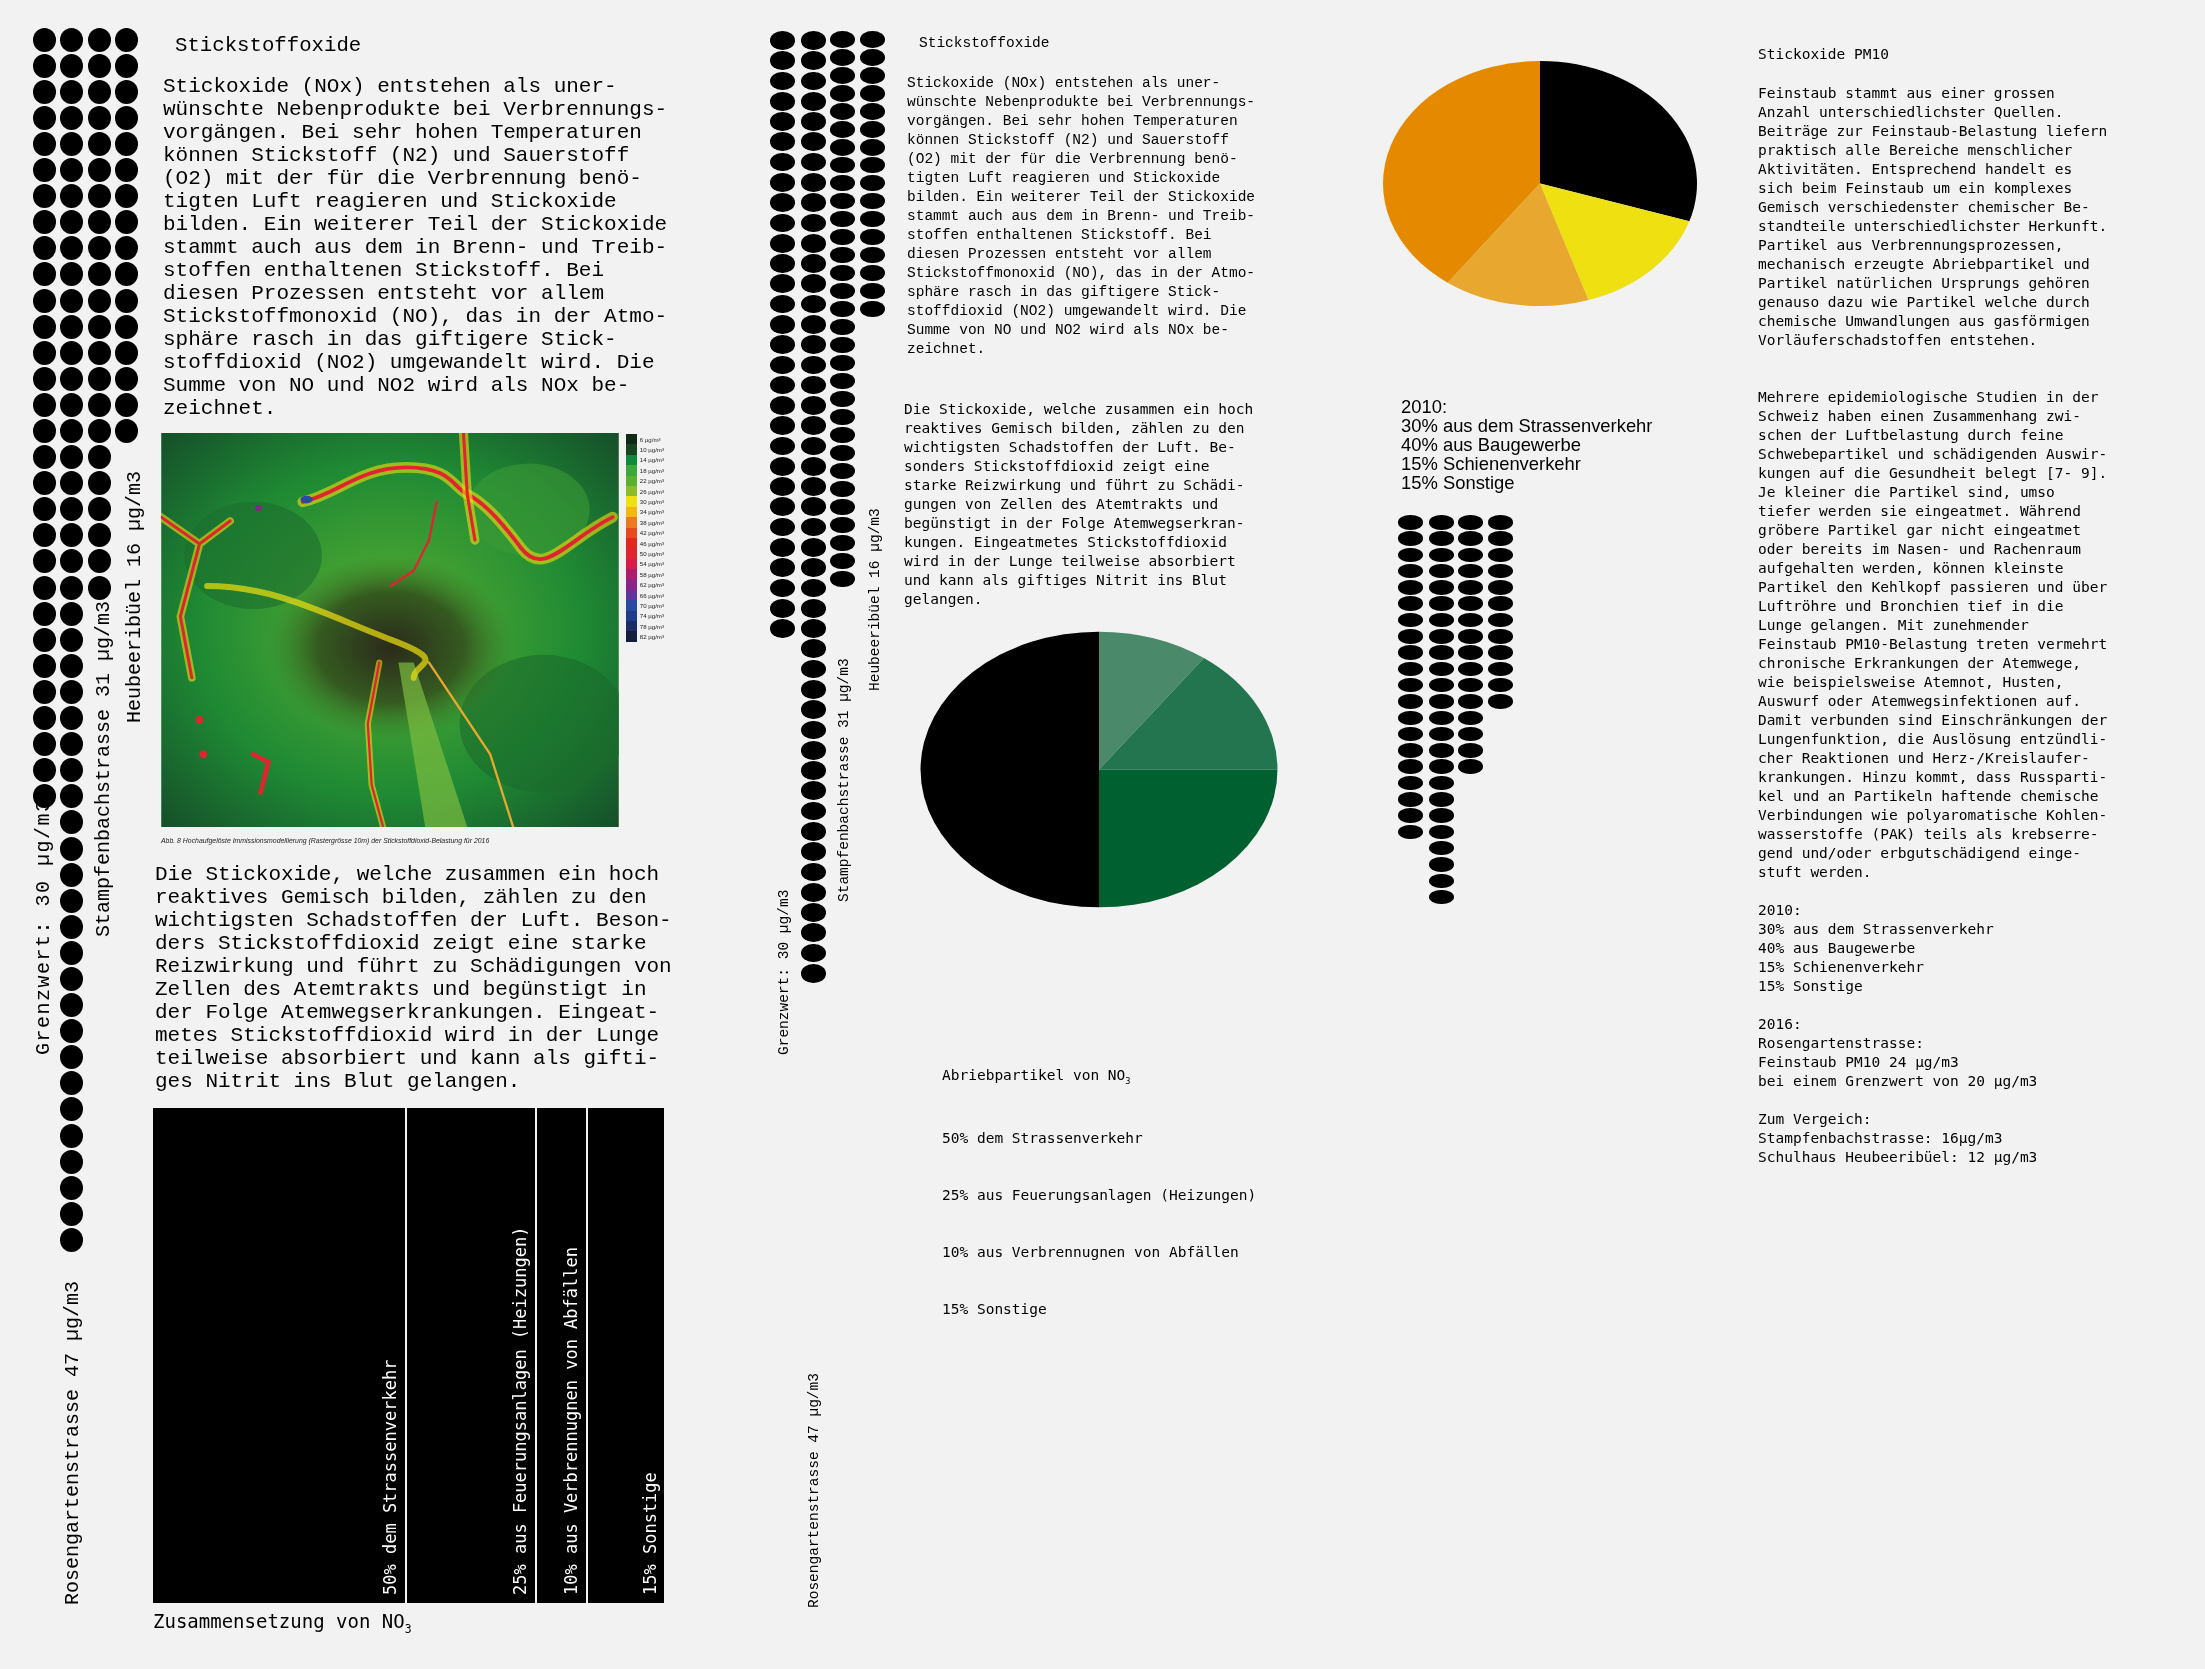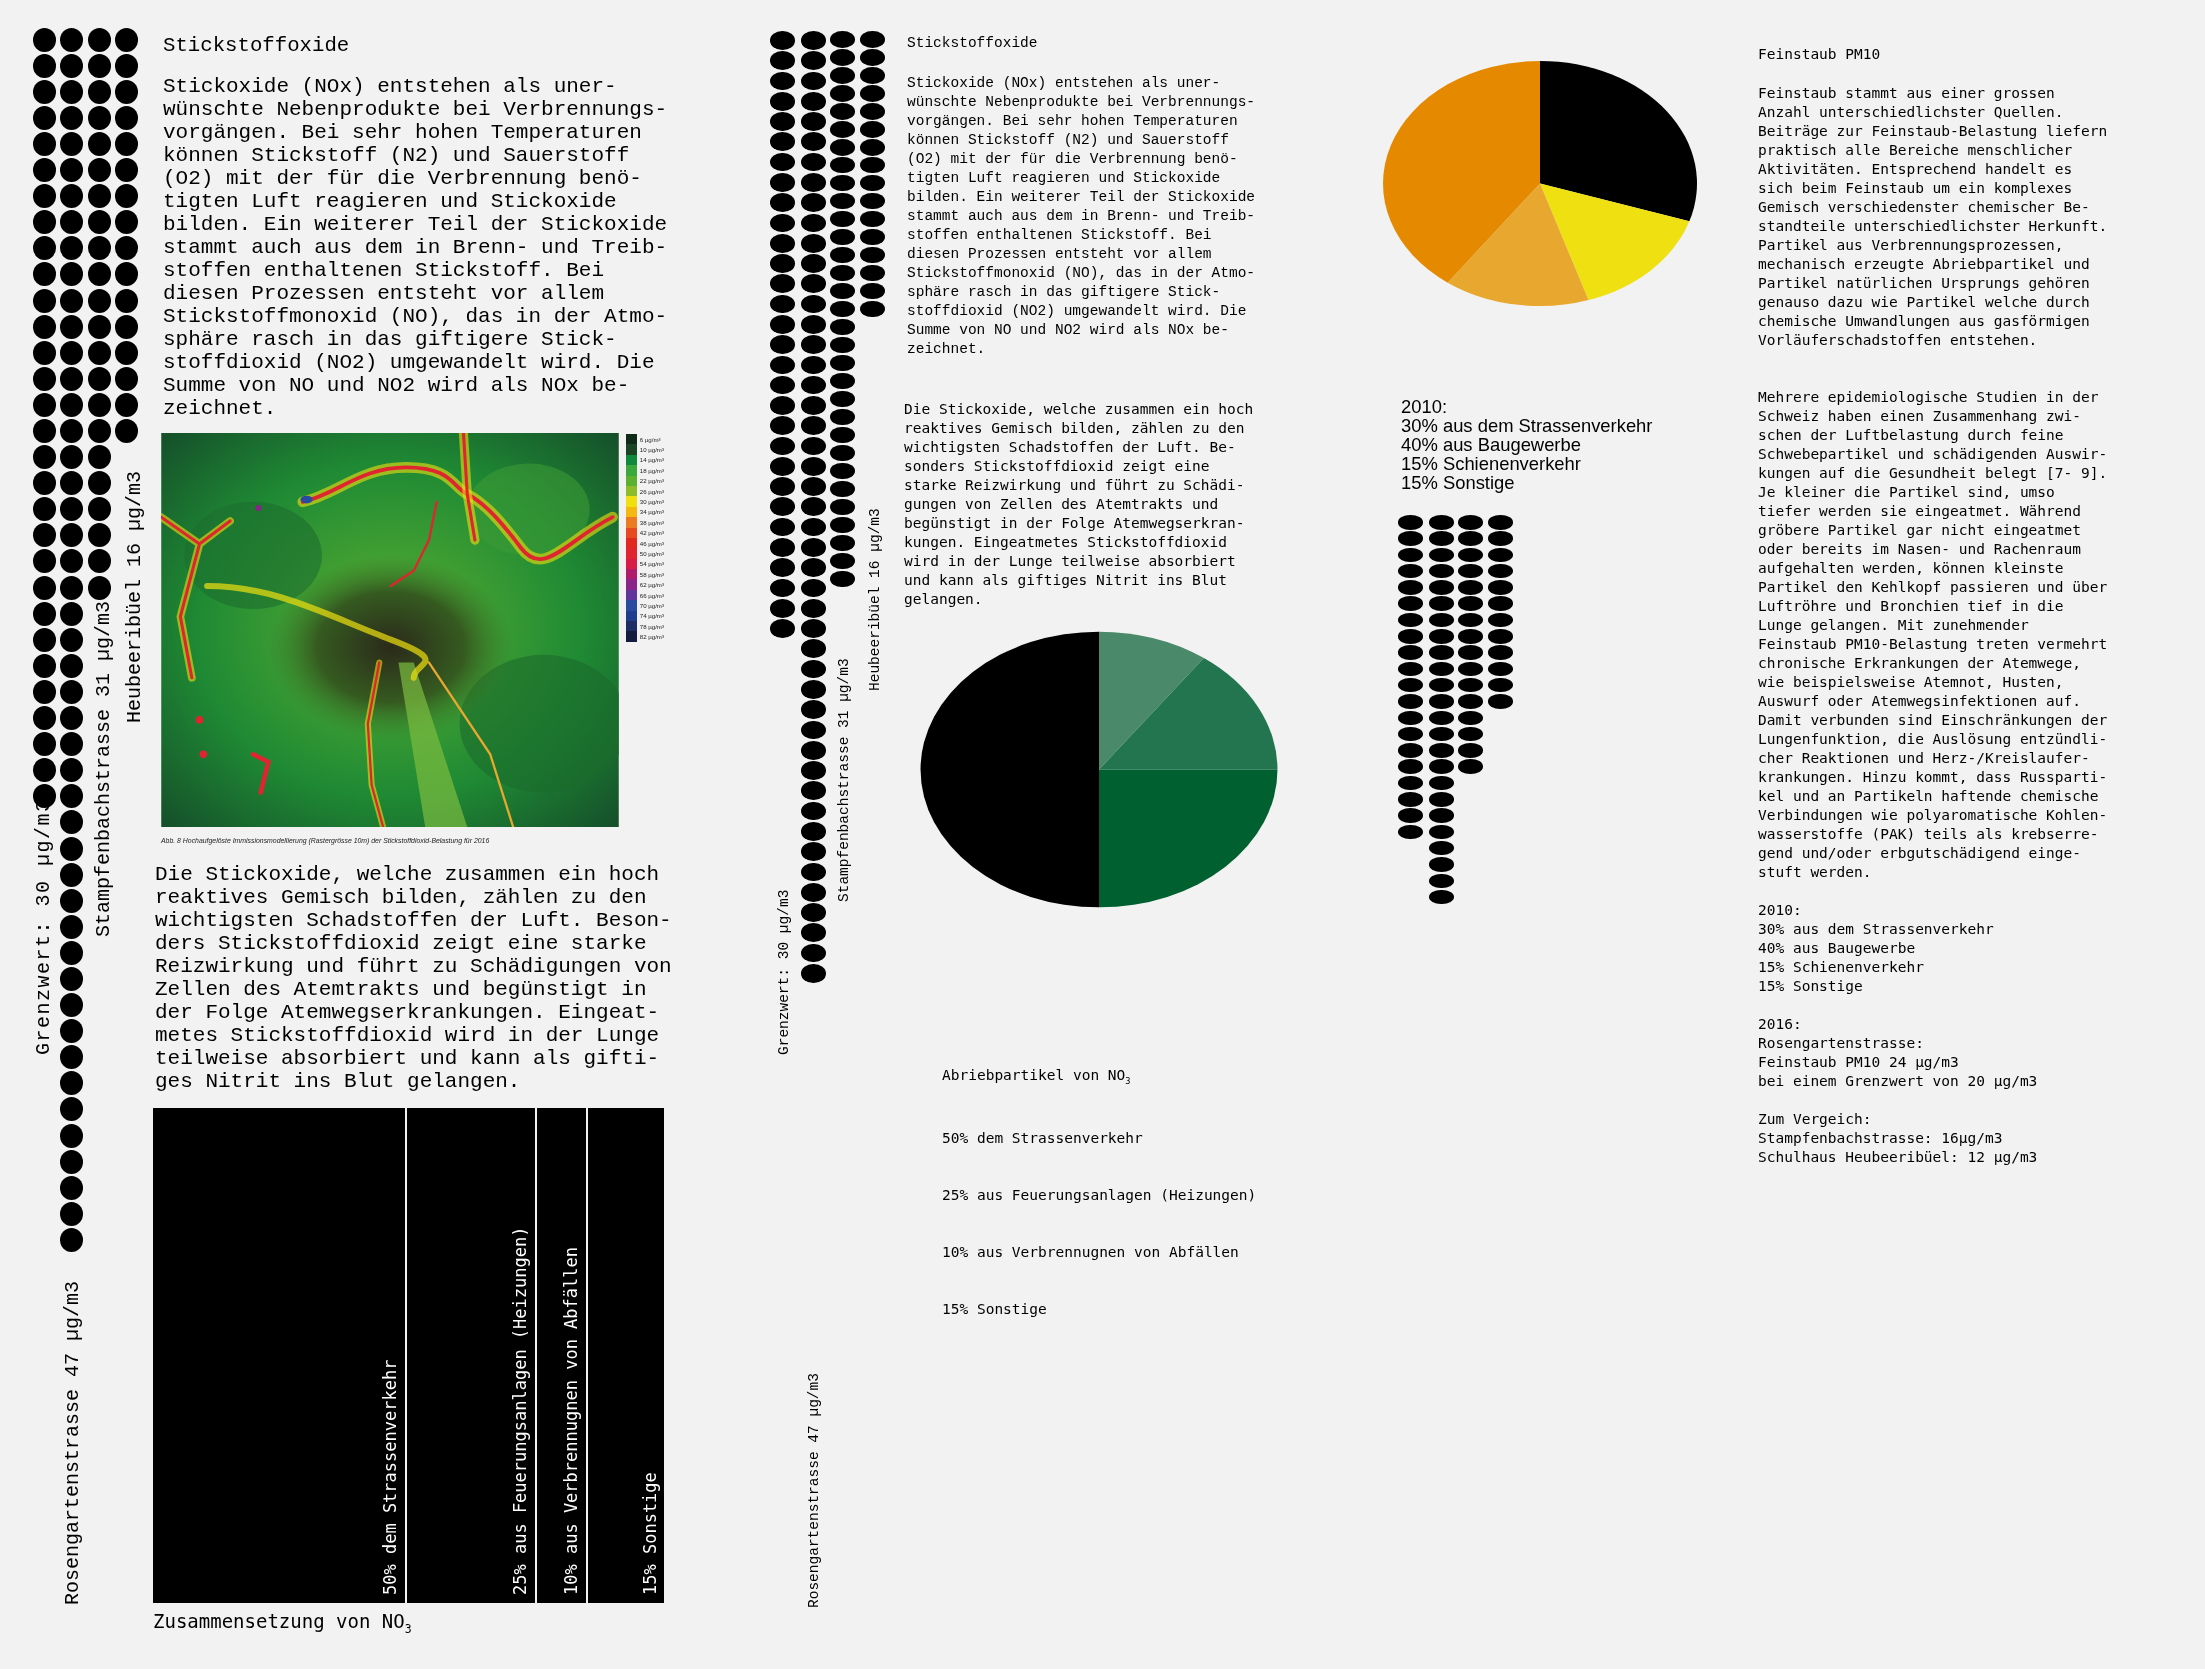--- a/index.html
+++ b/index.html
@@ -7,21 +7,21 @@
     width:2205px; height:1669px; background:#f2f2f2; position:relative; overflow:hidden;
     font-family:"DejaVu Sans Mono","Liberation Mono",monospace; color:#000;
   }
   .abs { position:absolute; }
   .dotcol { position:absolute; display:flex; flex-direction:column; align-items:center; }
   .dot { background:#000; border-radius:50%; flex:none; }
   .vlabel {
     position:absolute; white-space:nowrap; transform-origin:0 0; transform:rotate(-90deg);
     font-family:"Liberation Mono","DejaVu Sans Mono",monospace; color:#000;
   }
-  .mono { font-family:"Liberation Mono","DejaVu Sans Mono",monospace; }
+  .mono { font-family:"Liberation Mono","DejaVu Sans Mono",monospace;margin-left:12px; }
   .sans { font-family:"Liberation Sans","DejaVu Sans",sans-serif; }
   .para { white-space:pre-line; margin:0; }
   
   #left-title { left:163px; top:34px; font-size:20.7px; }
   #left-body1 { left:163px; top:75px; width:521px; font-size:21px; line-height:23px; }
   #map-figure { left:161px; top:433px; width:458px; height:394px; overflow:hidden; }
   #map-legend { left:626px; top:434px; width:46px; }
   .leg-row { display:flex; align-items:center; height:10.4px; }
   .leg-sw { width:10.7px; height:10.4px; flex:none; }
   .leg-tx { font-family:"Liberation Sans",sans-serif; font-size:6.1px; margin-left:3.1px; color:#222; white-space:nowrap; }
@@ -629,21 +629,21 @@
       <div class="dot" style="width: 24.5px; height: 14.5px; margin-bottom: 1.8px;"></div>
       <div class="dot" style="width: 24.5px; height: 14.5px; margin-bottom: 1.8px;"></div>
       <div class="dot" style="width: 24.5px; height: 14.5px; margin-bottom: 1.8px;"></div>
       <div class="dot" style="width: 24.5px; height: 14.5px; margin-bottom: 1.8px;"></div>
       <div class="dot" style="width: 24.5px; height: 14.5px; margin-bottom: 1.8px;"></div>
       <div class="dot" style="width: 24.5px; height: 14.5px; margin-bottom: 1.8px;"></div>
       <div class="dot" style="width: 24.5px; height: 14.5px; margin-bottom: 1.8px;"></div>
     </div>
 </div>
 
-<div id="right-title" class="abs">Feinstaub PM10</div>
+<div id="right-title" class="abs">Stickoxide PM10</div>
 <div id="right-body" class="abs">Feinstaub stammt aus einer grossen
 Anzahl unterschiedlichster Quellen.
 Beiträge zur Feinstaub-Belastung liefern
 praktisch alle Bereiche menschlicher
 Aktivitäten. Entsprechend handelt es
 sich beim Feinstaub um ein komplexes
 Gemisch verschiedenster chemischer Be-
 standteile unterschiedlichster Herkunft.
 Partikel aus Verbrennungsprozessen,
 mechanisch erzeugte Abriebpartikel und

